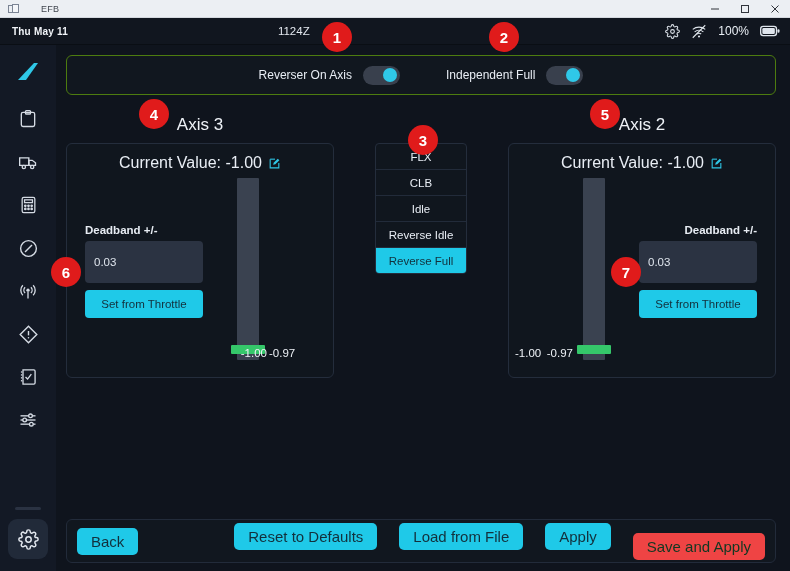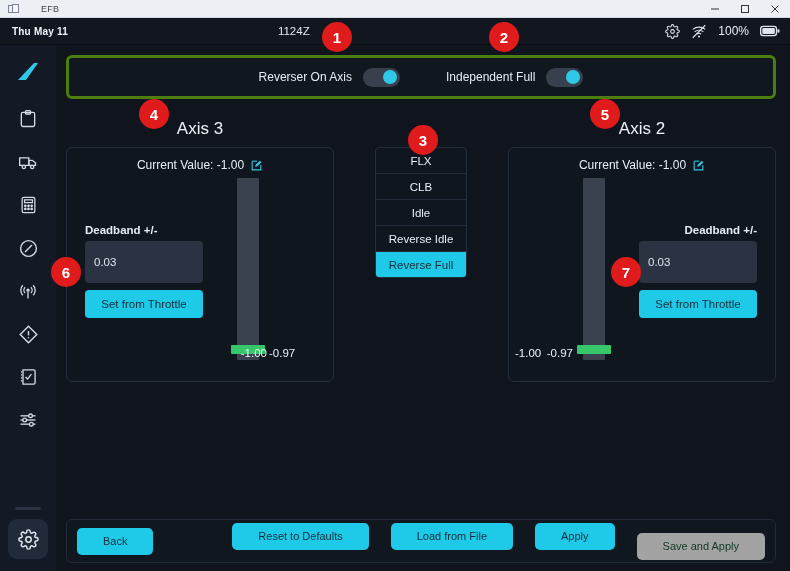--- a/index.html
+++ b/index.html
@@ -78,21 +78,21 @@
 
   
   #main{
     flex:1 1 auto;display:flex;flex-direction:column;
     background:#0f141d;padding:10px 14px 8px 10px;box-sizing:border-box;
     position:relative;
   }
 
   
   #toggles-panel{
-    height:38px;border:3px solid #4d7c0f;border-radius:6px;
+    height:38px;border:1px solid #4d7c0f;border-radius:6px;
     background:#11171f;display:flex;align-items:center;justify-content:center;
     gap:46px;margin-bottom:12px;flex:0 0 38px;
   }
   .toggle-group{display:flex;align-items:center;gap:11px;}
   .toggle-label{color:#e8edf4;font-size:12px;}
   .switch{
     width:37px;height:19px;border-radius:10px;background:#39404d;
     position:relative;box-sizing:border-box;
   }
   .switch .knob{
@@ -107,21 +107,21 @@
   .axis-head{
     height:36px;display:flex;align-items:center;justify-content:center;
     color:#eef2f7;font-size:17px;position:relative;
   }
   .axis-card{
     height:235px;box-sizing:border-box;
     border:1px solid #242d3c;border-radius:6px;background:#10161e;
     padding:10px 12px 0 12px;position:relative;
   }
   .current-value{
-    text-align:center;color:#e9eef5;font-size:12px;
+    text-align:center;color:#e9eef5;font-size:16px;
     display:flex;align-items:center;justify-content:center;gap:6px;
     margin-bottom:6px;
   }
   .edit-icon{color:#2fc8e8;display:flex;align-items:center;}
   .axis-inner{display:flex;height:186px;}
   .axis-inner.right{flex-direction:row-reverse;}
   .controls-col{flex:1 1 auto;display:flex;flex-direction:column;justify-content:center;padding:0 6px;position:relative;}
   .controls-col.right-align{align-items:flex-end;}
   .deadband-label{color:#e7ecf3;font-size:11.5px;font-weight:bold;margin-bottom:5px;}
   .deadband-input{
@@ -173,25 +173,25 @@
   .detent-item.active{background:#1fc9e8;color:#12303b;}
 
   
   #footer{
     margin-top:auto;height:44px;flex:0 0 44px;
     border:1px solid #222b3a;border-radius:6px;background:#11171f;
     display:flex;align-items:center;padding:0 10px;box-sizing:border-box;
   }
   .btn{
     height:27px;border-radius:5px;border:none;
-    font-size:11px;font-family:"Liberation Sans", sans-serif;
+    font-size:15px;font-family:"Liberation Sans", sans-serif;
     display:flex;align-items:center;justify-content:center;
-    padding:0 26px;color:#13303c;background:#1fc9e8;
-  }
-  .btn.green{background:#a3a3a3;color:#113822;margin-top:10px;}
+    padding:0 14px;color:#13303c;background:#1fc9e8;
+  }
+  .btn.green{background:#ef4444;color:#113822;margin-top:10px;}
   #footer-right{margin-left:auto;display:flex;gap:22px;}
 
   
   .badge{
     position:absolute;width:30px;height:30px;border-radius:50%;
     background:#e01b1b;color:#fff;font-size:15px;font-weight:bold;
     display:flex;align-items:center;justify-content:center;
     z-index:40;pointer-events:none;
   }
 </style>

